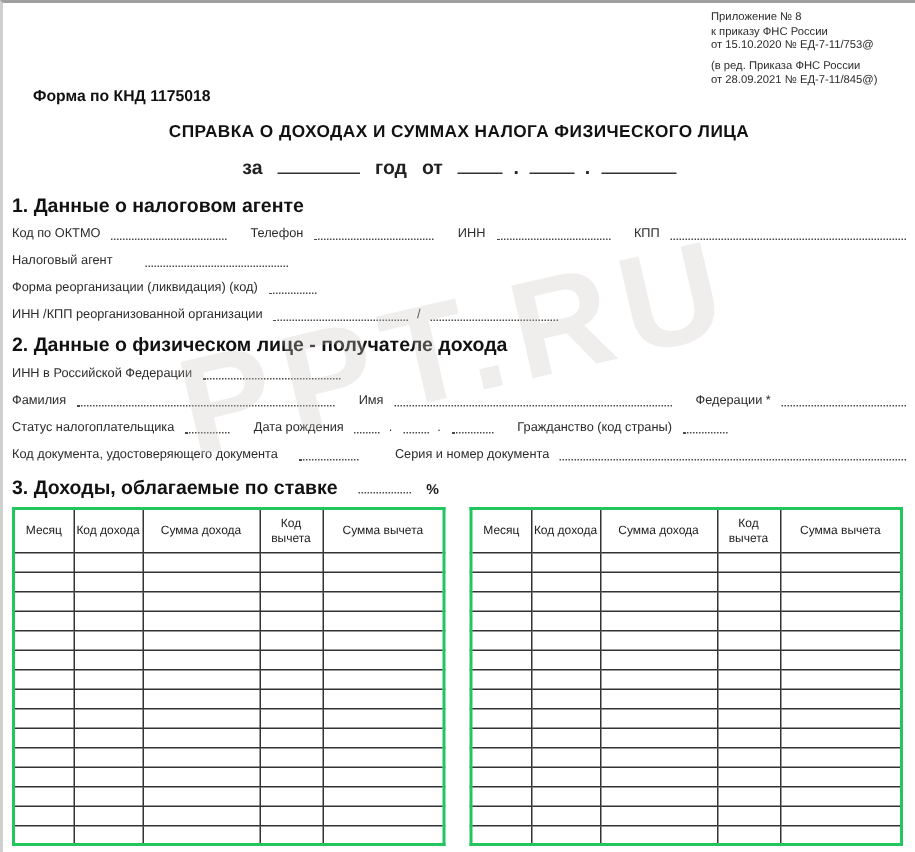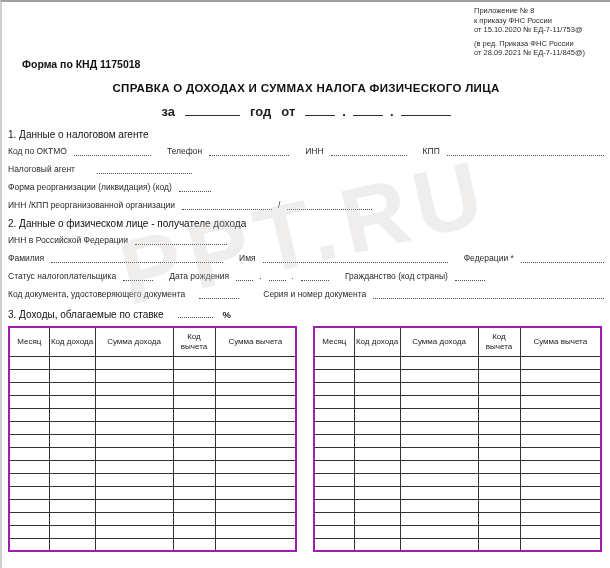--- a/index.html
+++ b/index.html
@@ -31,21 +31,21 @@
     position:absolute; top:102px; left:0; width:100%;
     display:flex; justify-content:center; align-items:baseline;
     font-size:13px; font-weight:bold; color:#222;
   }
   .period-line > * { margin:0 5px; }
   .solid { display:inline-block; height:3px; border-bottom:1.5px solid #333; }
   .sw55 { width:55px; } .sw30 { width:30px; } .sw50 { width:50px; }
   
   .content { position:absolute; top:127px; left:6px; right:6px; }
   .sec-heading {
-    font-size:10px; font-weight:normal; color:#111; margin-bottom:6px;
+    font-size:13px; font-weight:bold; color:#111; margin-bottom:6px;
   }
   .fline {
     display:flex; align-items:flex-end;
     font-size:8.5px; color:#2a2a2a; margin-bottom:8px; white-space:nowrap;
   }
   .dots {
     display:inline-block; height:3px;
     border-bottom:1.5px dotted #4a4a4a;
     margin-left:7px; margin-right:16px;
   }
@@ -57,21 +57,21 @@
   .w95{width:95px;} .w172{width:172px;} .w185{width:185px;}
   .tight { margin-right:6px; }
   .sep { margin:0 2px; }
   .s3 { display:flex; align-items:baseline; margin:10px 0 6px 0; }
   .s3 .sec-heading { margin-bottom:0; }
   .s3 .pct { font-size:9.5px; font-weight:bold; margin-left:2px; }
   
   .tables-row { display:flex; gap:16px; margin-top:4px; }
   table.income-table {
     border-collapse:collapse; table-layout:fixed; width:287px;
-    border:2px solid #a21caf;
+    border:2px solid #22c55e;
   }
   table.income-table th, table.income-table td {
     border:1px solid #333; font-weight:normal;
     font-size:8px; color:#222; text-align:center; padding:0;
   }
   table.income-table th { height:29px; line-height:10px; }
   table.income-table td { height:13px; }
   
   .watermark {
     position:absolute; left:115px; top:178px; z-index:5;

